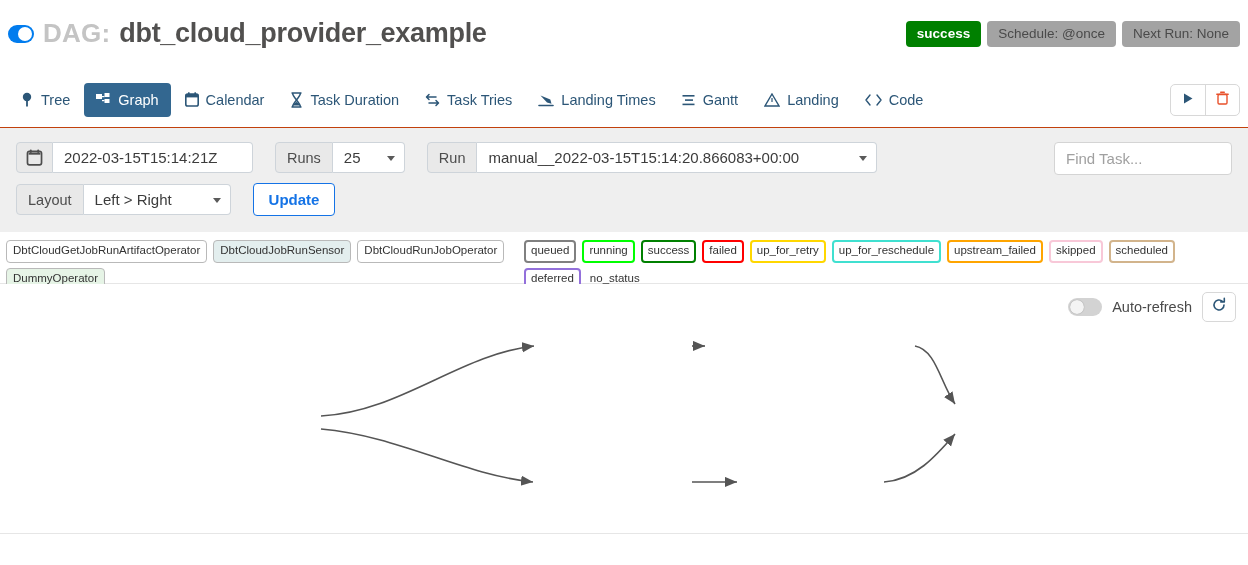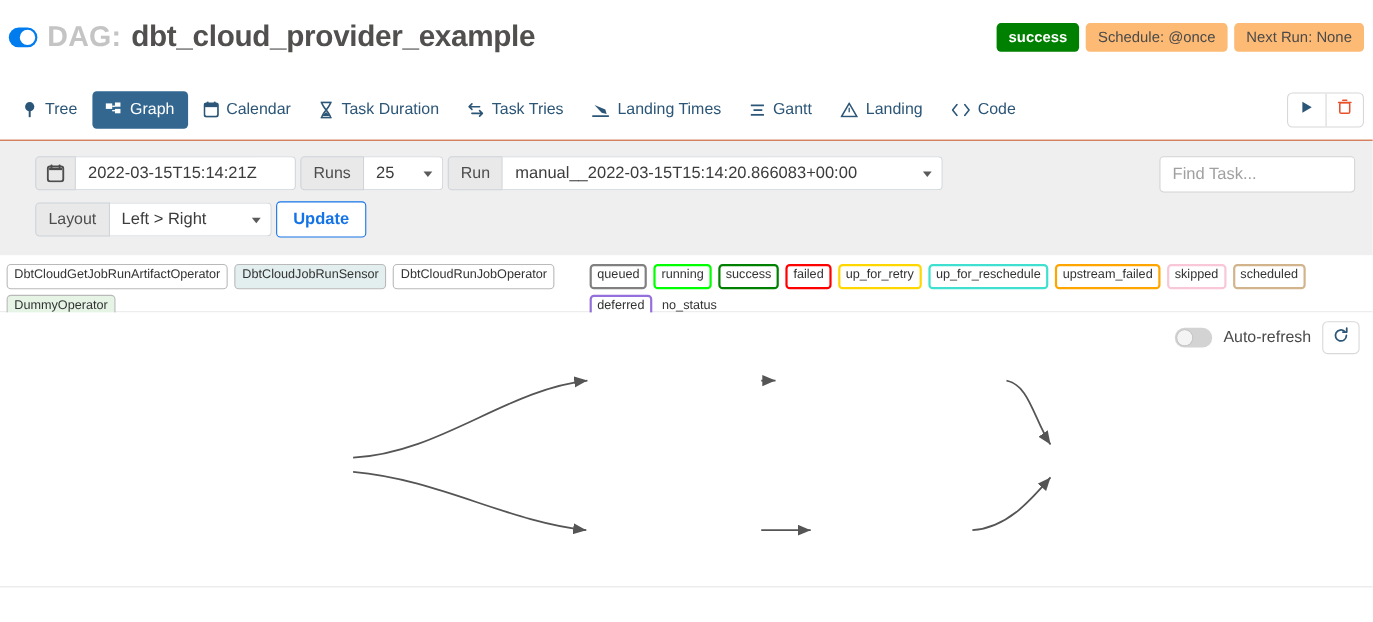--- a/index.html
+++ b/index.html
@@ -34,21 +34,21 @@
   }
   .dag-name {
     font-size: 27px; color: #51504f; font-weight: bold; letter-spacing: -.3px;
   }
   .header-badges {
     position: absolute; top: 21px; right: 8px;
     display: flex; align-items: center; gap: 6px;
   }
   .badge {
     font-size: 13.5px; padding: 5px 11px 6px; border-radius: 4px;
-    background: #fdba74; color: #4a4a4a; white-space: nowrap;
+    background: #a3a3a3; color: #4a4a4a; white-space: nowrap;
   }
   .badge.success { background: #008000; color: #fff; font-weight: bold; }
 
   
   .tabbar {
     position: relative;
     height: 56px;
     border-bottom: 1px solid #c2410c;
     display: flex; align-items: center;
     padding: 0 8px;
@@ -73,21 +73,21 @@
   }
   .tab-actions > div + div { border-left: 1px solid #d8d8d8; }
 
   
   .filterbar {
     background: #efefef;
     padding: 14px 16px 16px;
     display: flex; flex-direction: column; gap: 10px;
     position: relative;
   }
-  .filter-row { display: flex; align-items: center; gap: 4px; margin-left: 16px; }
+  .filter-row { display: flex; align-items: center; gap: 22px; }
   .grp { display: flex; align-items: stretch; }
   .addon {
     background: #e9e9e9; border: 1px solid #ced4da; color: #4d4d4d;
     font-size: 14.5px; padding: 6px 11px; display: flex; align-items: center;
     border-radius: 4px 0 0 4px;
   }
   .addon.icon-only { padding: 6px 9px; }
   .field {
     background: #fff; border: 1px solid #ced4da; border-left: none;
     font-size: 15px; color: #3c3c3c; padding: 6px 11px;
@@ -115,21 +115,21 @@
 
   
   .legend {
     padding: 8px 6px 8px;
     border-bottom: 1px solid #e6e6e6;
     position: relative;
     height: 52px;
   }
   .legend-col { position: absolute; display: flex; flex-wrap: wrap; gap: 5px 6px; }
   .legend-ops { left: 6px; top: 8px; width: 530px; }
-  .legend-states { left: 536px; top: 8px; width: 700px; }
+  .legend-states { left: 524px; top: 8px; width: 700px; }
   .chip {
     font-size: 11.5px; line-height: 1;
     padding: 4px 6px 5px; border-radius: 4px;
     border: 1px solid #b9b9b9; background: #fff; color: #333;
     white-space: nowrap;
   }
   .chip.statechip { border-width: 2px; font-weight: 500; padding: 3px 5px 4px; }
   .chip.plain { border-color: transparent; background: transparent; padding-left: 2px; }
 
   

